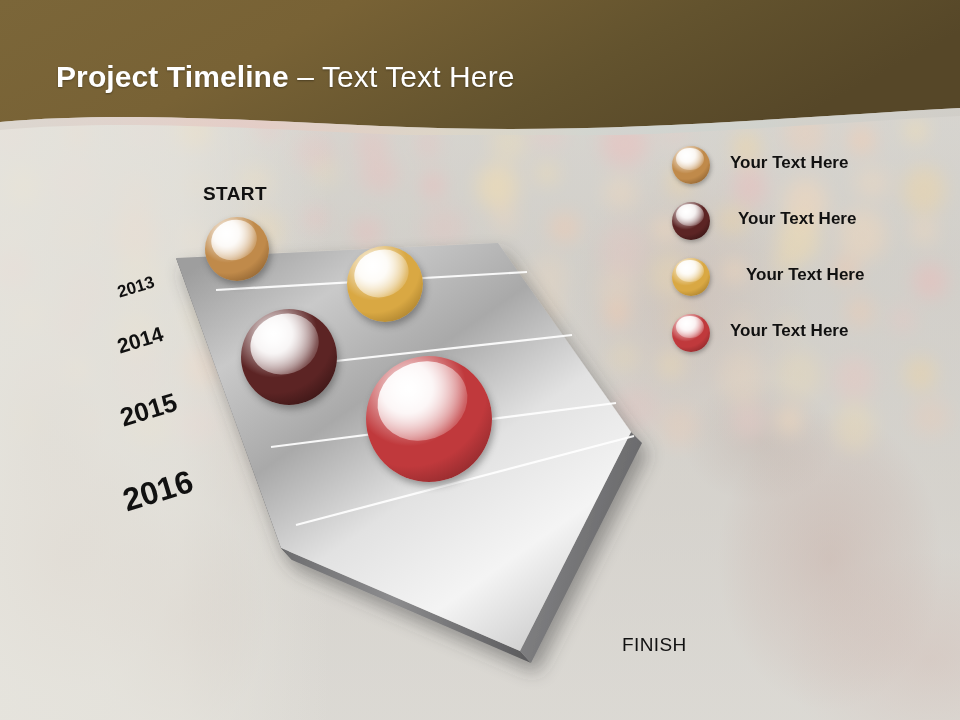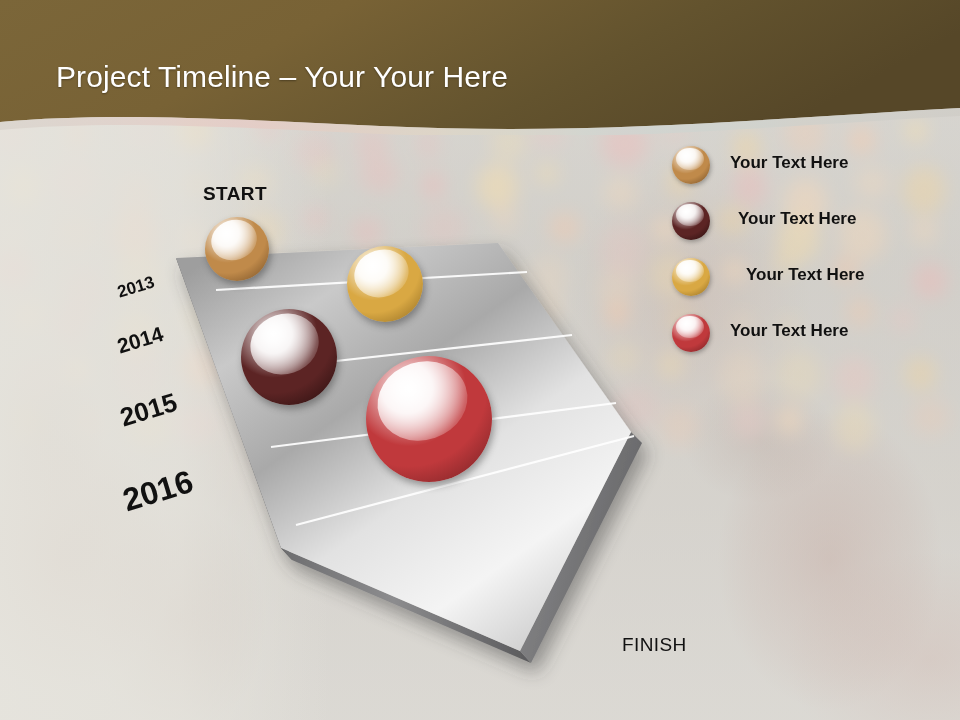--- a/index.html
+++ b/index.html
@@ -76,21 +76,21 @@
   .title {
     position: absolute;
     left: 56px;
     top: 60px;
     white-space: nowrap;
     color: #ffffff;
     font-size: 30px;
     letter-spacing: 0.1px;
     text-shadow: 0 1px 2px rgba(0,0,0,0.35);
   }
-  .title .bold { font-weight: normal; }
+  .title .bold { font-weight: bold; }
   .title .light { font-weight: normal; }
 
   
   .ramp {
     position: absolute;
     left: 0; top: 0;
     width: 960px; height: 720px;
     pointer-events: none;
   }
 
@@ -313,21 +313,21 @@
           <stop offset="45%" stop-color="#dfd6c6"></stop>
           <stop offset="65%" stop-color="#cfd6d2"></stop>
           <stop offset="100%" stop-color="#cfccc6"></stop>
         </linearGradient>
       </defs>
       <path d="M0,0 L960,0 L960,108 C770,118 600,136 380,126 C230,119 110,112 0,122 Z" fill="url(#hdrGrad)"></path>
       <path d="M0,122 C110,112 230,119 380,126 C600,136 770,118 960,108 L960,116 C770,126 600,144 380,134 C230,127 110,120 0,130 Z" fill="url(#hdrEdge)" opacity="0.75"></path>
     </svg>
     <div class="title">
       <span class="bold">Project Timeline</span>
-      <span class="light">– Your Your Here</span>
+      <span class="light">– Text Text Here</span>
     </div>
   </div>
 
   <svg class="ramp" viewBox="0 0 960 720">
     <defs>
       <linearGradient id="topFace" x1="0.12" y1="0" x2="0.9" y2="1">
         <stop offset="0%" stop-color="#9e9e9e"></stop>
         <stop offset="18%" stop-color="#c9c9c9"></stop>
         <stop offset="38%" stop-color="#a9a9a9"></stop>
         <stop offset="58%" stop-color="#e2e2e2"></stop>

